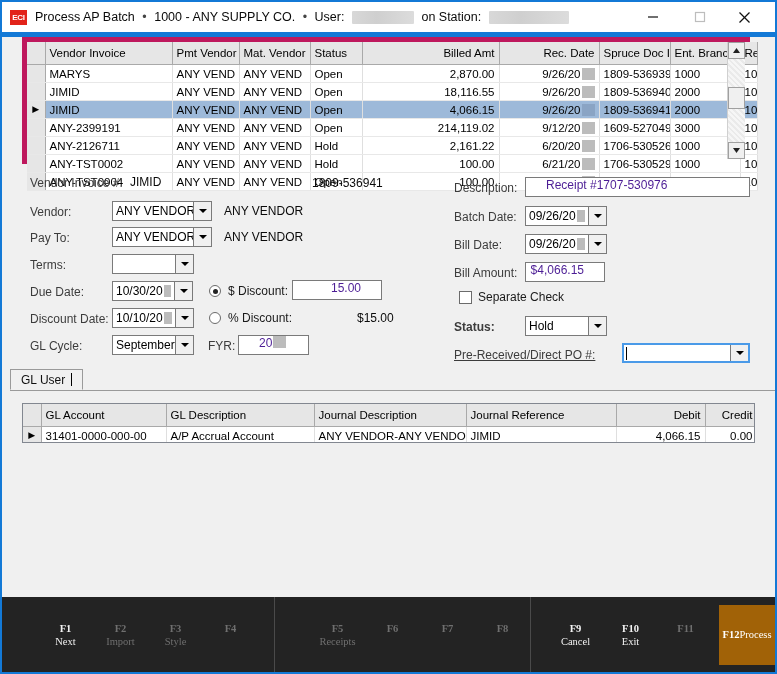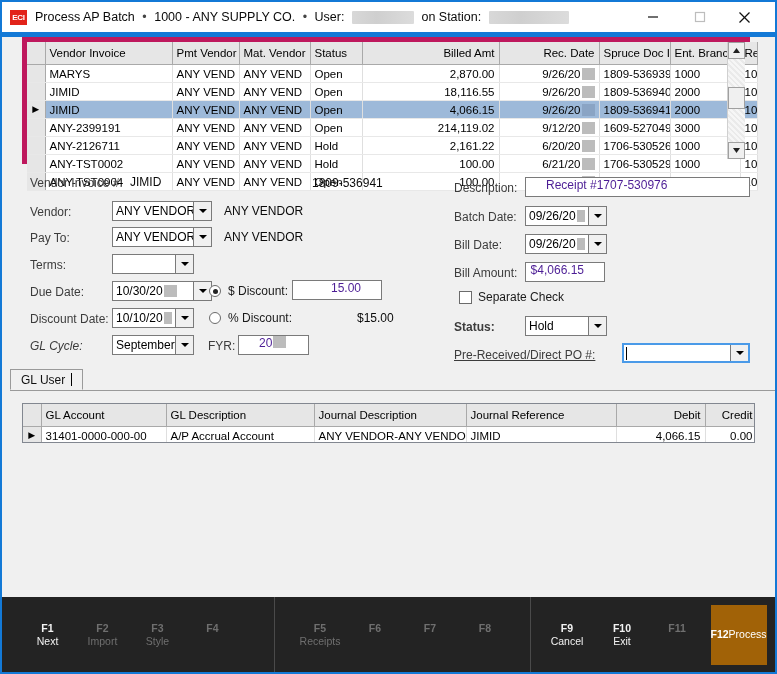--- a/index.html
+++ b/index.html
@@ -151,21 +151,21 @@
   .gl-wrap{
     margin:12px 20px 0 20px;border:1px solid #828790;background:#fff;height:40px;
     box-sizing:border-box;overflow:hidden;
   }
   .gl-outer{margin:0;background:#f0f0f0;height:94px;padding-top:0;box-sizing:border-box;}
   
   .fnbar{
     position:absolute;left:0;right:0;bottom:0;height:75px;background:#232323;
     display:flex;align-items:stretch;
   }
-  .fngroup{display:flex;align-items:center;justify-content:center;}
+  .fngroup{display:flex;align-items:center;justify-content:flex-end;font-family:Liberation Serif, serif;}
   .fngroup.g1{width:256px;}
   .fngroup.g2{width:255px;border-left:1px solid #4a4a4a;border-right:1px solid #4a4a4a;margin-left:16px;}
   .fngroup.g3{flex:1;}
   .fnkey{
     width:55px;text-align:center;font-size:10.5px;line-height:13px;color:#f2f2f2;
     padding:4px 0;
   }
   .fnkey.dim{color:#6f6f6f;}
   .fnkey .k{font-weight:bold;}
   .fnkey.proc{
@@ -385,42 +385,42 @@
 
       <span class="lbl" style="left:28px;top:86px;">Terms:</span>
       <div class="combo" style="left:110px;top:82px;width:82px;">
         <span class="cv"></span>
         <span class="cbtn">
             <i class="tri"></i>
           </span>
       </div>
 
       <span class="lbl" style="left:28px;top:113px;">Due Date:</span>
-      <div class="combo" style="left:110px;top:109px;width:100px;">
+      <div class="combo" style="left:110px;top:109px;width:81px;">
         <span class="cv">
             <span>10/30/20</span>
             <i class="dateredact"></i>
           </span>
         <span class="cbtn">
             <i class="tri"></i>
           </span>
       </div>
 
       <span class="lbl" style="left:28px;top:140px;">Discount Date:</span>
       <div class="combo" style="left:110px;top:136px;width:82px;">
         <span class="cv">
             <span>10/10/20</span>
             <i class="dateredact"></i>
           </span>
         <span class="cbtn">
             <i class="tri"></i>
           </span>
       </div>
 
-      <span class="lbl" style="left:28px;top:167px;font-style:italic;">GL Cycle:</span>
+      <span class="lbl" style="left:28px;top:167px;">GL Cycle:</span>
       <div class="combo" style="left:110px;top:163px;width:82px;">
         <span class="cv">September</span>
         <span class="cbtn">
             <i class="tri"></i>
           </span>
       </div>
       <span class="lbl" style="left:206px;top:167px;">FYR:</span>
       <div class="txtbox" style="left:236px;top:163px;width:71px;">
         <span>20</span>
           <i class="dateredact"></i>

